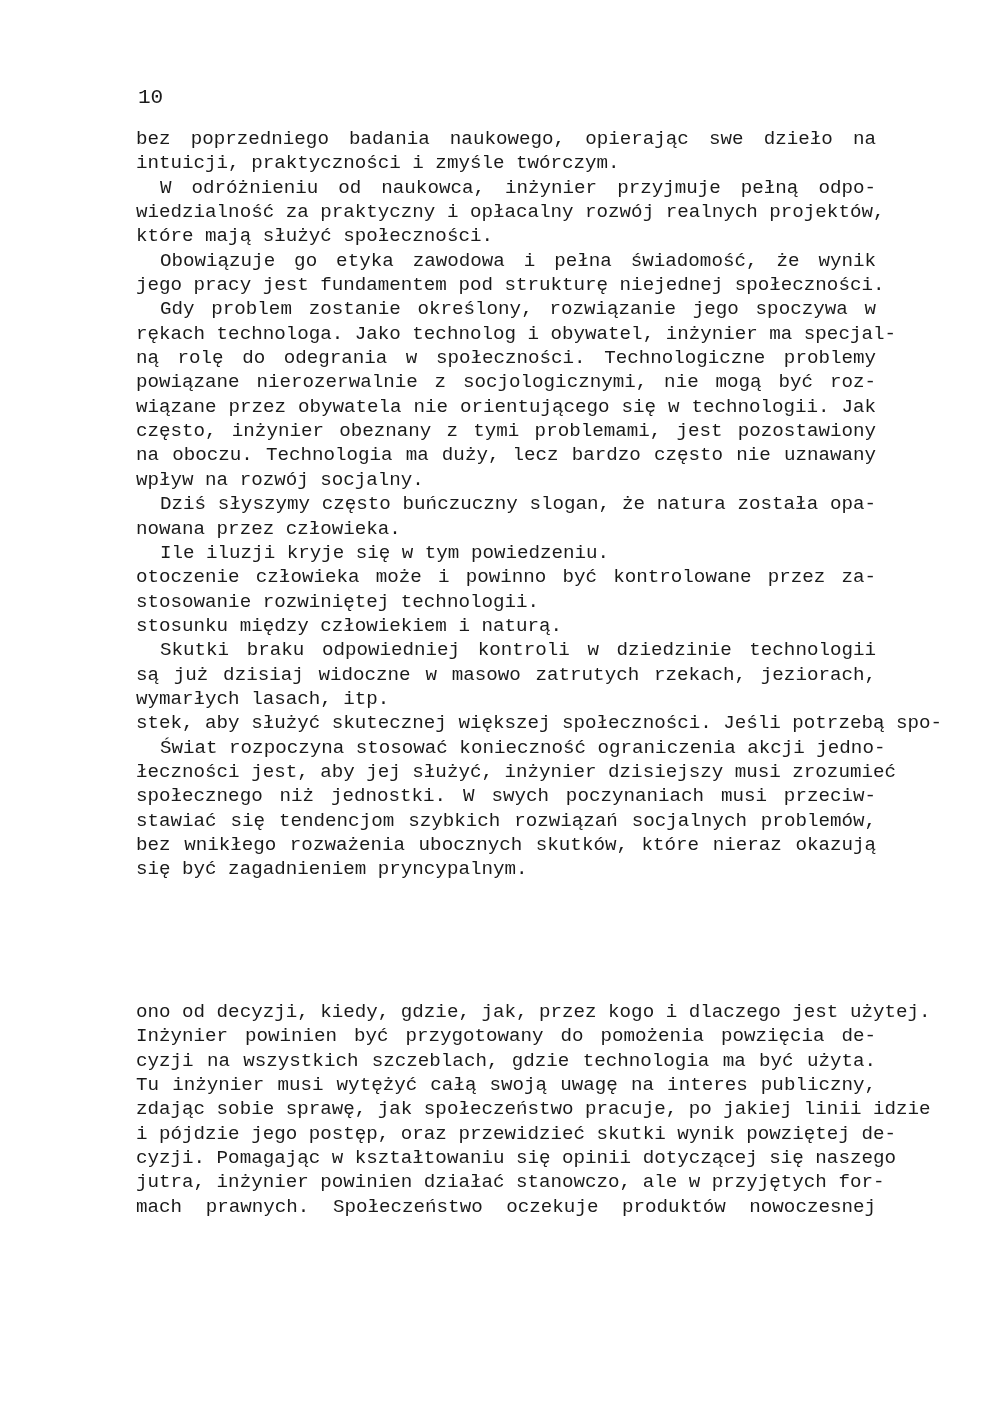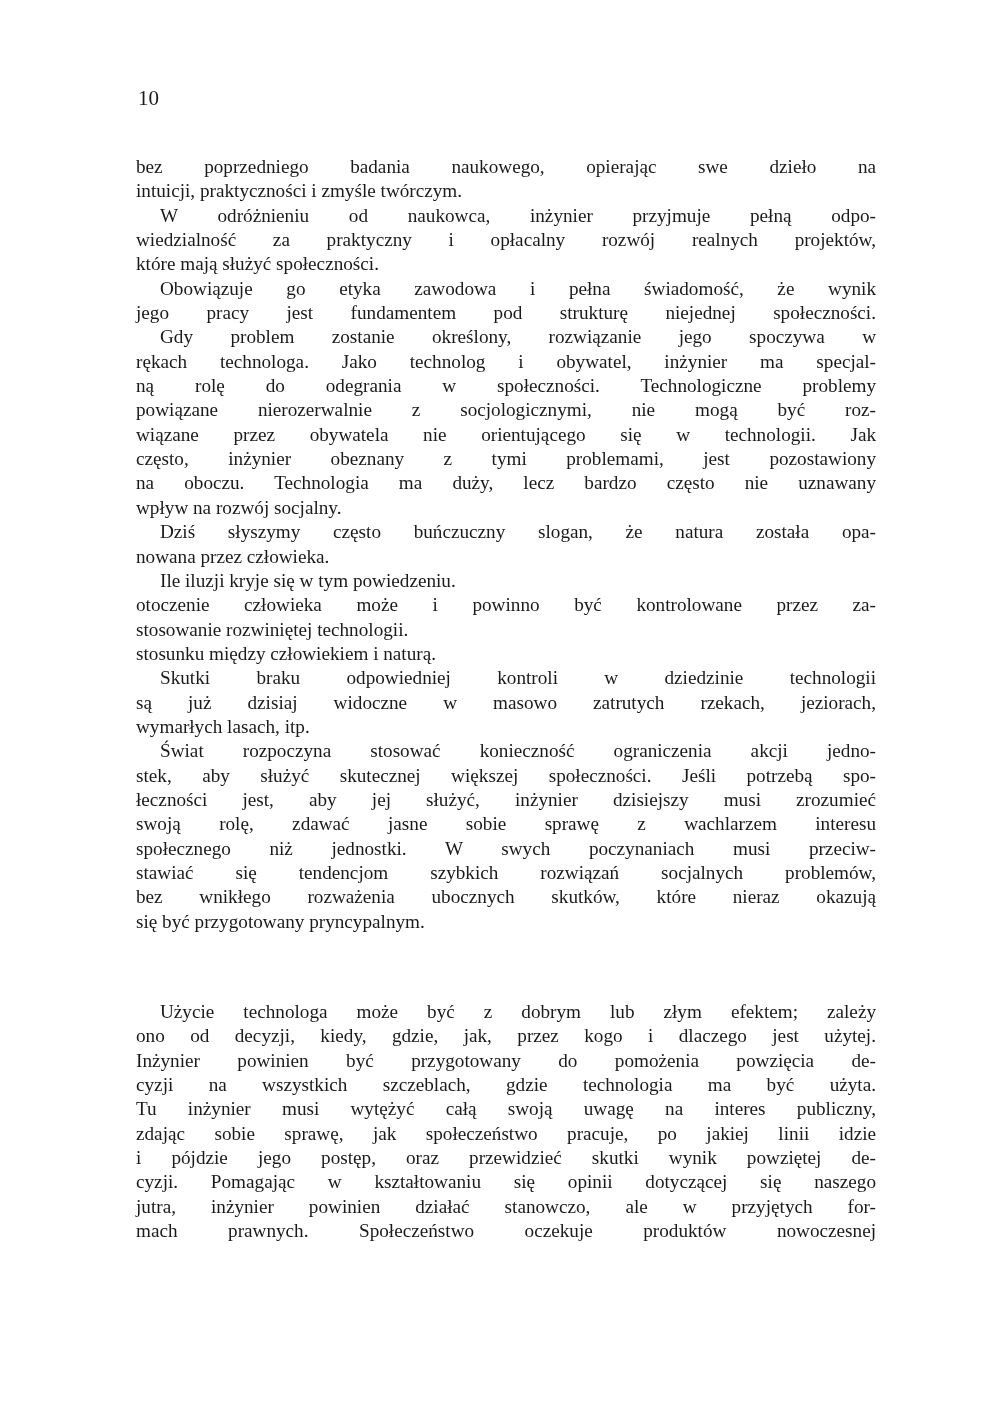--- a/index.html
+++ b/index.html
@@ -1,30 +1,30 @@
 <!DOCTYPE html>
 <html><head>
 <meta charset="utf-8">
 <style>
   html, body { margin: 0; padding: 0; background: #ffffff; }
   body { width: 1000px; height: 1420px; position: relative; overflow: hidden; }
   .page {
     position: absolute; left: 0; top: 0; width: 872px; height: 1420px;
     background: #ffffff; color: #1a1a1a;
-    font-family: Liberation Serif, serif;
+    font-family: Liberation Mono, monospace;
   }
   .page-number {
     position: absolute; left: 138px; top: 86px;
     font-size: 21px; letter-spacing: 0px;
   }
   .block {
     position: absolute; left: 136px; width: 740px;
     font-size: 19.2px; line-height: 24.35px;
   }
-  .block1 { top: 155px; }
+  .block1 { top: 127px; }
   .block2 { top: 1000px; }
   .line {
     display: block; white-space: nowrap; text-align: justify; text-align-last: justify;
     height: 24.35px; overflow: visible;
   }
   .line.last { text-align-last: left; }
   .indent { padding-left: 24px; }
   .indent2 { padding-left: 48px; }
 </style>
 </head>
@@ -50,31 +50,29 @@
       <span class="line last">wpływ na rozwój socjalny.</span>
       <span class="line indent">Dziś słyszymy często buńczuczny slogan, że natura została opa-</span>
       <span class="line last">nowana przez człowieka.</span>
       <span class="line last indent">Ile iluzji kryje się w tym powiedzeniu.</span>
       <span class="line">otoczenie człowieka może i powinno być kontrolowane przez za-</span>
       <span class="line last">stosowanie rozwiniętej technologii.</span>
       <span class="line last">stosunku między człowiekiem i naturą.</span>
       <span class="line indent">Skutki braku odpowiedniej kontroli w dziedzinie technologii</span>
       <span class="line">są już dzisiaj widoczne w masowo zatrutych rzekach, jeziorach,</span>
       <span class="line last">wymarłych lasach, itp.</span>
+      <span class="line">stek, aby służyć skutecznej większej społeczności. Jeśli potrzebą spo-</span>
       <span class="line indent">Świat rozpoczyna stosować konieczność ograniczenia akcji jedno-</span>
-      <span class="line">stek, aby służyć skutecznej większej społeczności. Jeśli potrzebą spo-</span>
       <span class="line">łeczności jest, aby jej służyć, inżynier dzisiejszy musi zrozumieć</span>
-      <span class="line">swoją rolę, zdawać jasne sobie sprawę z wachlarzem interesu</span>
       <span class="line">społecznego niż jednostki. W swych poczynaniach musi przeciw-</span>
       <span class="line">stawiać się tendencjom szybkich rozwiązań socjalnych problemów,</span>
       <span class="line">bez wnikłego rozważenia ubocznych skutków, które nieraz okazują</span>
-      <span class="line last">się być przygotowany pryncypalnym.</span>
+      <span class="line last">się być zagadnieniem pryncypalnym.</span>
     </div>
   <div class="block block2" id="block2">
-      <span class="line indent">Użycie technologa może być z dobrym lub złym efektem; zależy</span>
       <span class="line">ono od decyzji, kiedy, gdzie, jak, przez kogo i dlaczego jest użytej.</span>
       <span class="line">Inżynier powinien być przygotowany do pomożenia powzięcia de-</span>
       <span class="line">cyzji na wszystkich szczeblach, gdzie technologia ma być użyta.</span>
       <span class="line">Tu inżynier musi wytężyć całą swoją uwagę na interes publiczny,</span>
       <span class="line">zdając sobie sprawę, jak społeczeństwo pracuje, po jakiej linii idzie</span>
       <span class="line">i pójdzie jego postęp, oraz przewidzieć skutki wynik powziętej de-</span>
       <span class="line">cyzji. Pomagając w kształtowaniu się opinii dotyczącej się naszego</span>
       <span class="line">jutra, inżynier powinien działać stanowczo, ale w przyjętych for-</span>
       <span class="line">mach prawnych. Społeczeństwo oczekuje produktów nowoczesnej</span>
     </div>

